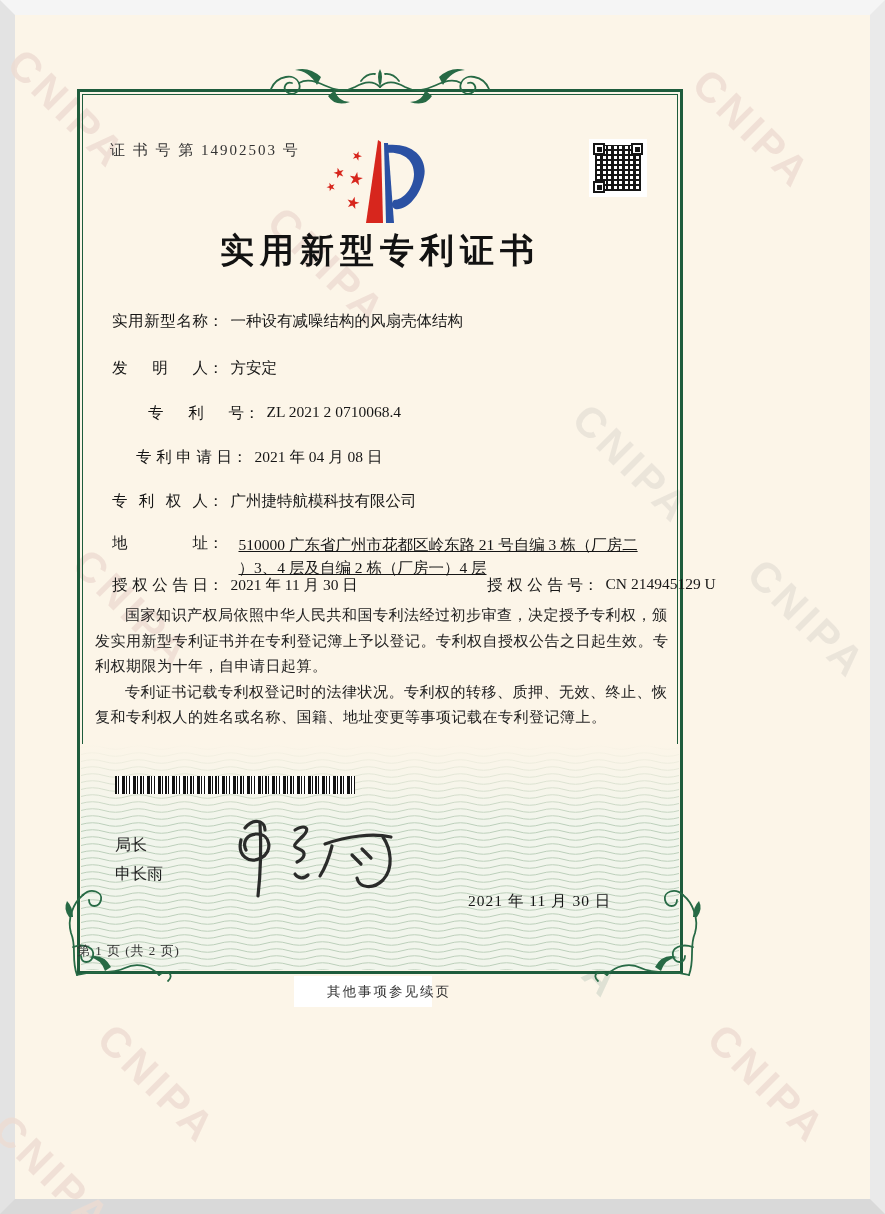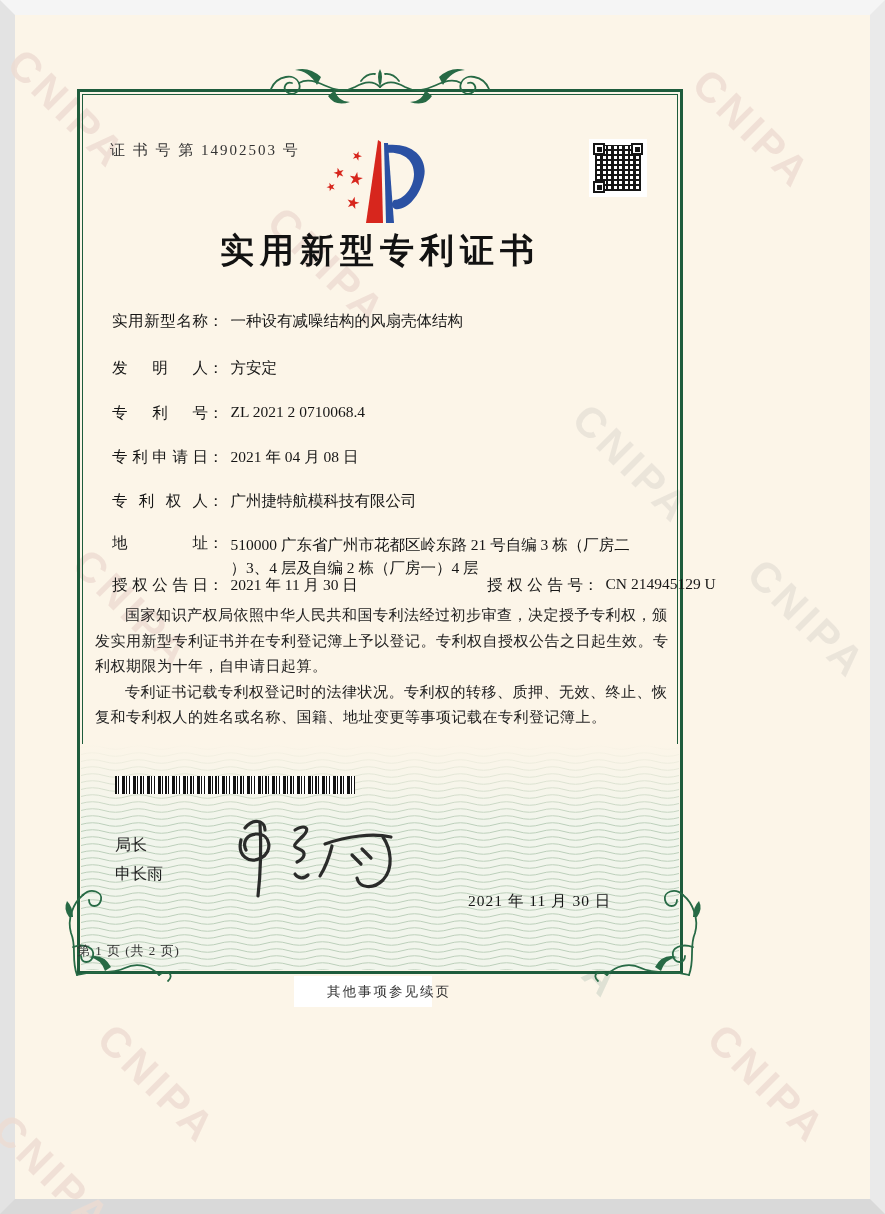--- a/index.html
+++ b/index.html
@@ -43,27 +43,27 @@
   .qr{position:absolute;left:574px;top:124px;width:58px;height:58px;background:#fff;}
   .qr-grid{position:absolute;inset:6px;
     background-image:repeating-linear-gradient(0deg,#151515 0 2.5px,transparent 2.5px 5px),
                      repeating-linear-gradient(90deg,#151515 0 2.5px,#fff 2.5px 5.5px);}
   .finder{position:absolute;width:12px;height:12px;border:2.5px solid #151515;background:#fff;box-sizing:border-box;}
   .finder::after{content:"";position:absolute;inset:1.5px;background:#151515;}
   .f-tl{left:4px;top:4px;} .f-tr{right:4px;top:4px;} .f-bl{left:4px;bottom:4px;}
   .title{position:absolute;left:62px;width:606px;top:213px;text-align:center;
     font-size:34px;font-weight:bold;letter-spacing:6px;color:#121212;}
   .frow{position:absolute;left:97px;font-size:15.5px;color:#161616;white-space:nowrap;}
-  .r1{top:296px;} .r2{top:343px;} .r3{top:388px;} .r4{top:432px;} .r5{top:476px;}
+  .r1{top:296px;} .r2{top:343px;} .r3{top:388px;margin-left:36px;} .r4{top:432px;margin-left:24px;} .r5{top:476px;}
   .r6{top:518px;} .r7{top:560px;}
   .lbl{display:inline-block;width:96px;text-align:justify;text-align-last:justify;
        vertical-align:top;white-space:nowrap;}
   .colon{display:inline-block;vertical-align:top;}
   .val{display:inline-block;margin-left:7px;vertical-align:top;}
-  .addr-lines{display:inline-block;margin-left:7px;vertical-align:top;line-height:23px;white-space:nowrap;}
+  .addr-lines{display:inline-block;margin-left:15px;vertical-align:top;line-height:23px;white-space:nowrap;text-decoration:underline;}
   .grant2{position:absolute;left:375px;top:0;white-space:nowrap;}
   .bodytext{position:absolute;left:80px;top:588px;width:578px;color:#222;}
   .bodytext p{margin:0;font-size:15px;line-height:25.5px;text-indent:2em;letter-spacing:.5px;}
   .barcode{position:absolute;left:100px;top:761px;width:240px;height:18px;
     background:repeating-linear-gradient(90deg,#111 0 2px,#fff 2px 3px,#111 3px 4px,#fff 4px 7px,
       #111 7px 10px,#fff 10px 11px,#111 11px 12px,#fff 12px 14px,#111 14px 15px,#fff 15px 18px,
       #111 18px 21px,#fff 21px 22px,#111 22px 23px,#fff 23px 25px);}
   .signer-title{position:absolute;left:100px;top:820px;font-size:16px;color:#222;
     font-family:"Liberation Sans",sans-serif;}
   .signer-name{position:absolute;left:100px;top:849px;font-size:16px;color:#222;

